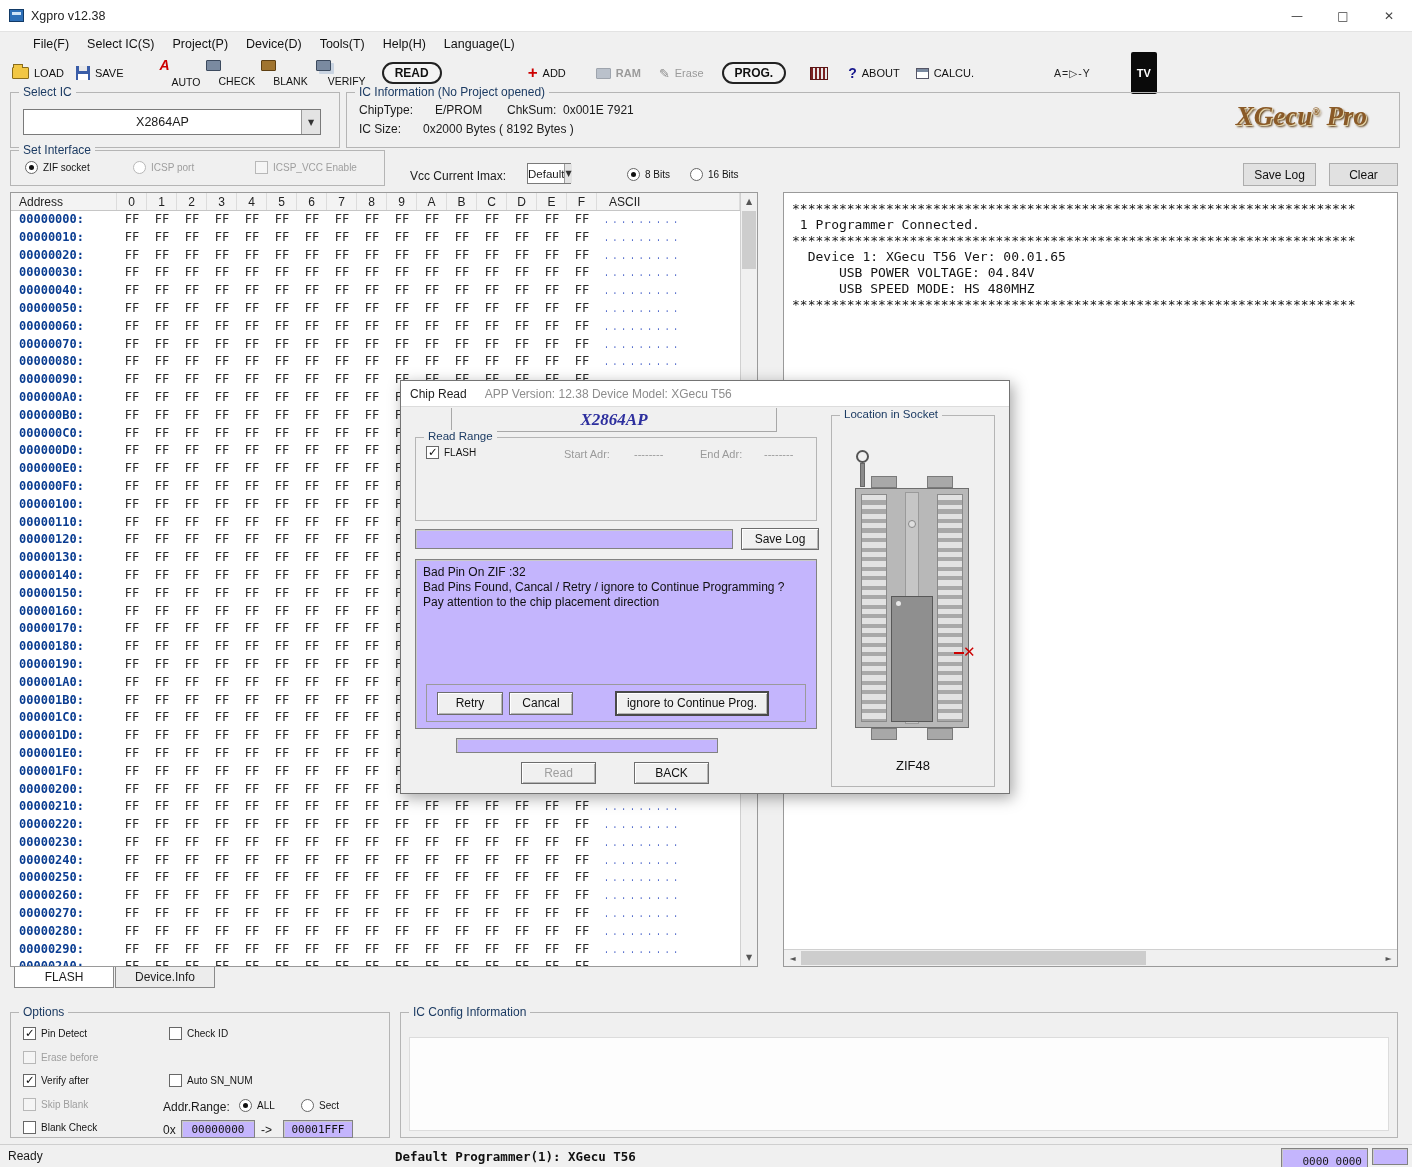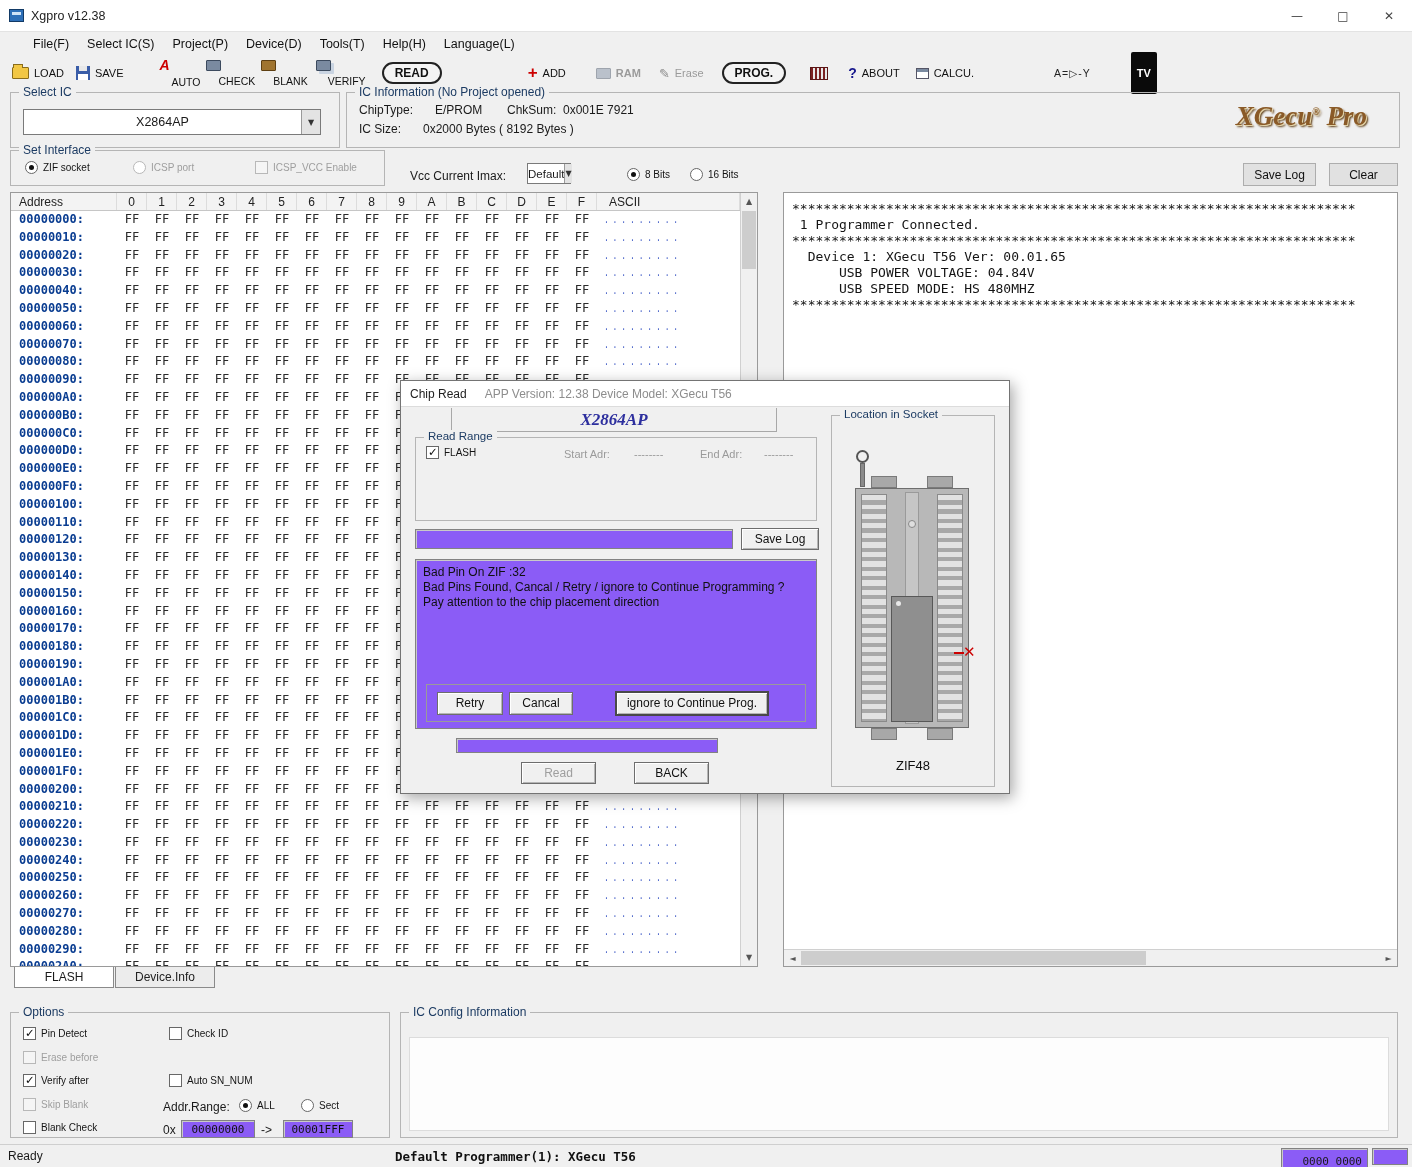--- a/index.html
+++ b/index.html
@@ -44,21 +44,21 @@
   .logic{font-family:Liberation Sans, sans-serif;font-size:10.5px;color:#222;letter-spacing:1px;}
   .tvbox{background:#0a0a0a;color:#fff;font-weight:bold;font-size:11px;padding:15px 6px;border-radius:2px;}
 
   
   .gb{position:absolute;border:1px solid #b5b5b5;}
   .gb>.lg{position:absolute;top:-8px;left:8px;background:#f0f0f0;padding:0 4px;font-size:12px;color:#1c3b63;white-space:nowrap;}
 
   
   .b3{display:flex;align-items:center;justify-content:center;background:#f0f0f0;border:1px solid #6d6d6d;box-shadow:inset 1px 1px 0 #fff,inset -1px -1px 0 #b5b5b5;font-size:12px;color:#111;position:absolute;}
   .bf{display:flex;align-items:center;justify-content:center;background:#e1e1e1;border:1px solid #adadad;font-size:12px;color:#111;position:absolute;}
-  .sk{position:absolute;background:#8b5cf6;border:1px solid #828282;box-shadow:inset 1px 1px 0 #c9c9c9;}
+  .sk{position:absolute;background:#c4b5fd;border:1px solid #828282;box-shadow:inset 1px 1px 0 #c9c9c9;}
   .cb,.rd{position:absolute;display:inline-flex;align-items:center;gap:5px;font-size:10px;color:#141414;white-space:nowrap;}
   .cb .bx{width:13px;height:13px;background:#fff;border:1px solid #676767;position:relative;flex:none;}
   .cb.on .bx::after{content:"✓";font-family:"DejaVu Sans",sans-serif;position:absolute;left:1px;top:-2px;font-size:11.5px;font-weight:bold;color:#101010;}
   .cb.dis{color:#9e9e9e;}
   .cb.dis .bx{border-color:#b8b8b8;background:#f5f5f5;}
   .rd .ci{width:13px;height:13px;border-radius:50%;background:#fff;border:1px solid #676767;position:relative;flex:none;}
   .rd.on .ci::after{content:"";position:absolute;left:3px;top:3px;width:5px;height:5px;border-radius:50%;background:#101010;}
   .rd.dis{color:#9e9e9e;}
   .rd.dis .ci{border-color:#b8b8b8;}
   .combo{position:absolute;background:#fff;border:1px solid #7a7a7a;display:flex;align-items:center;}

